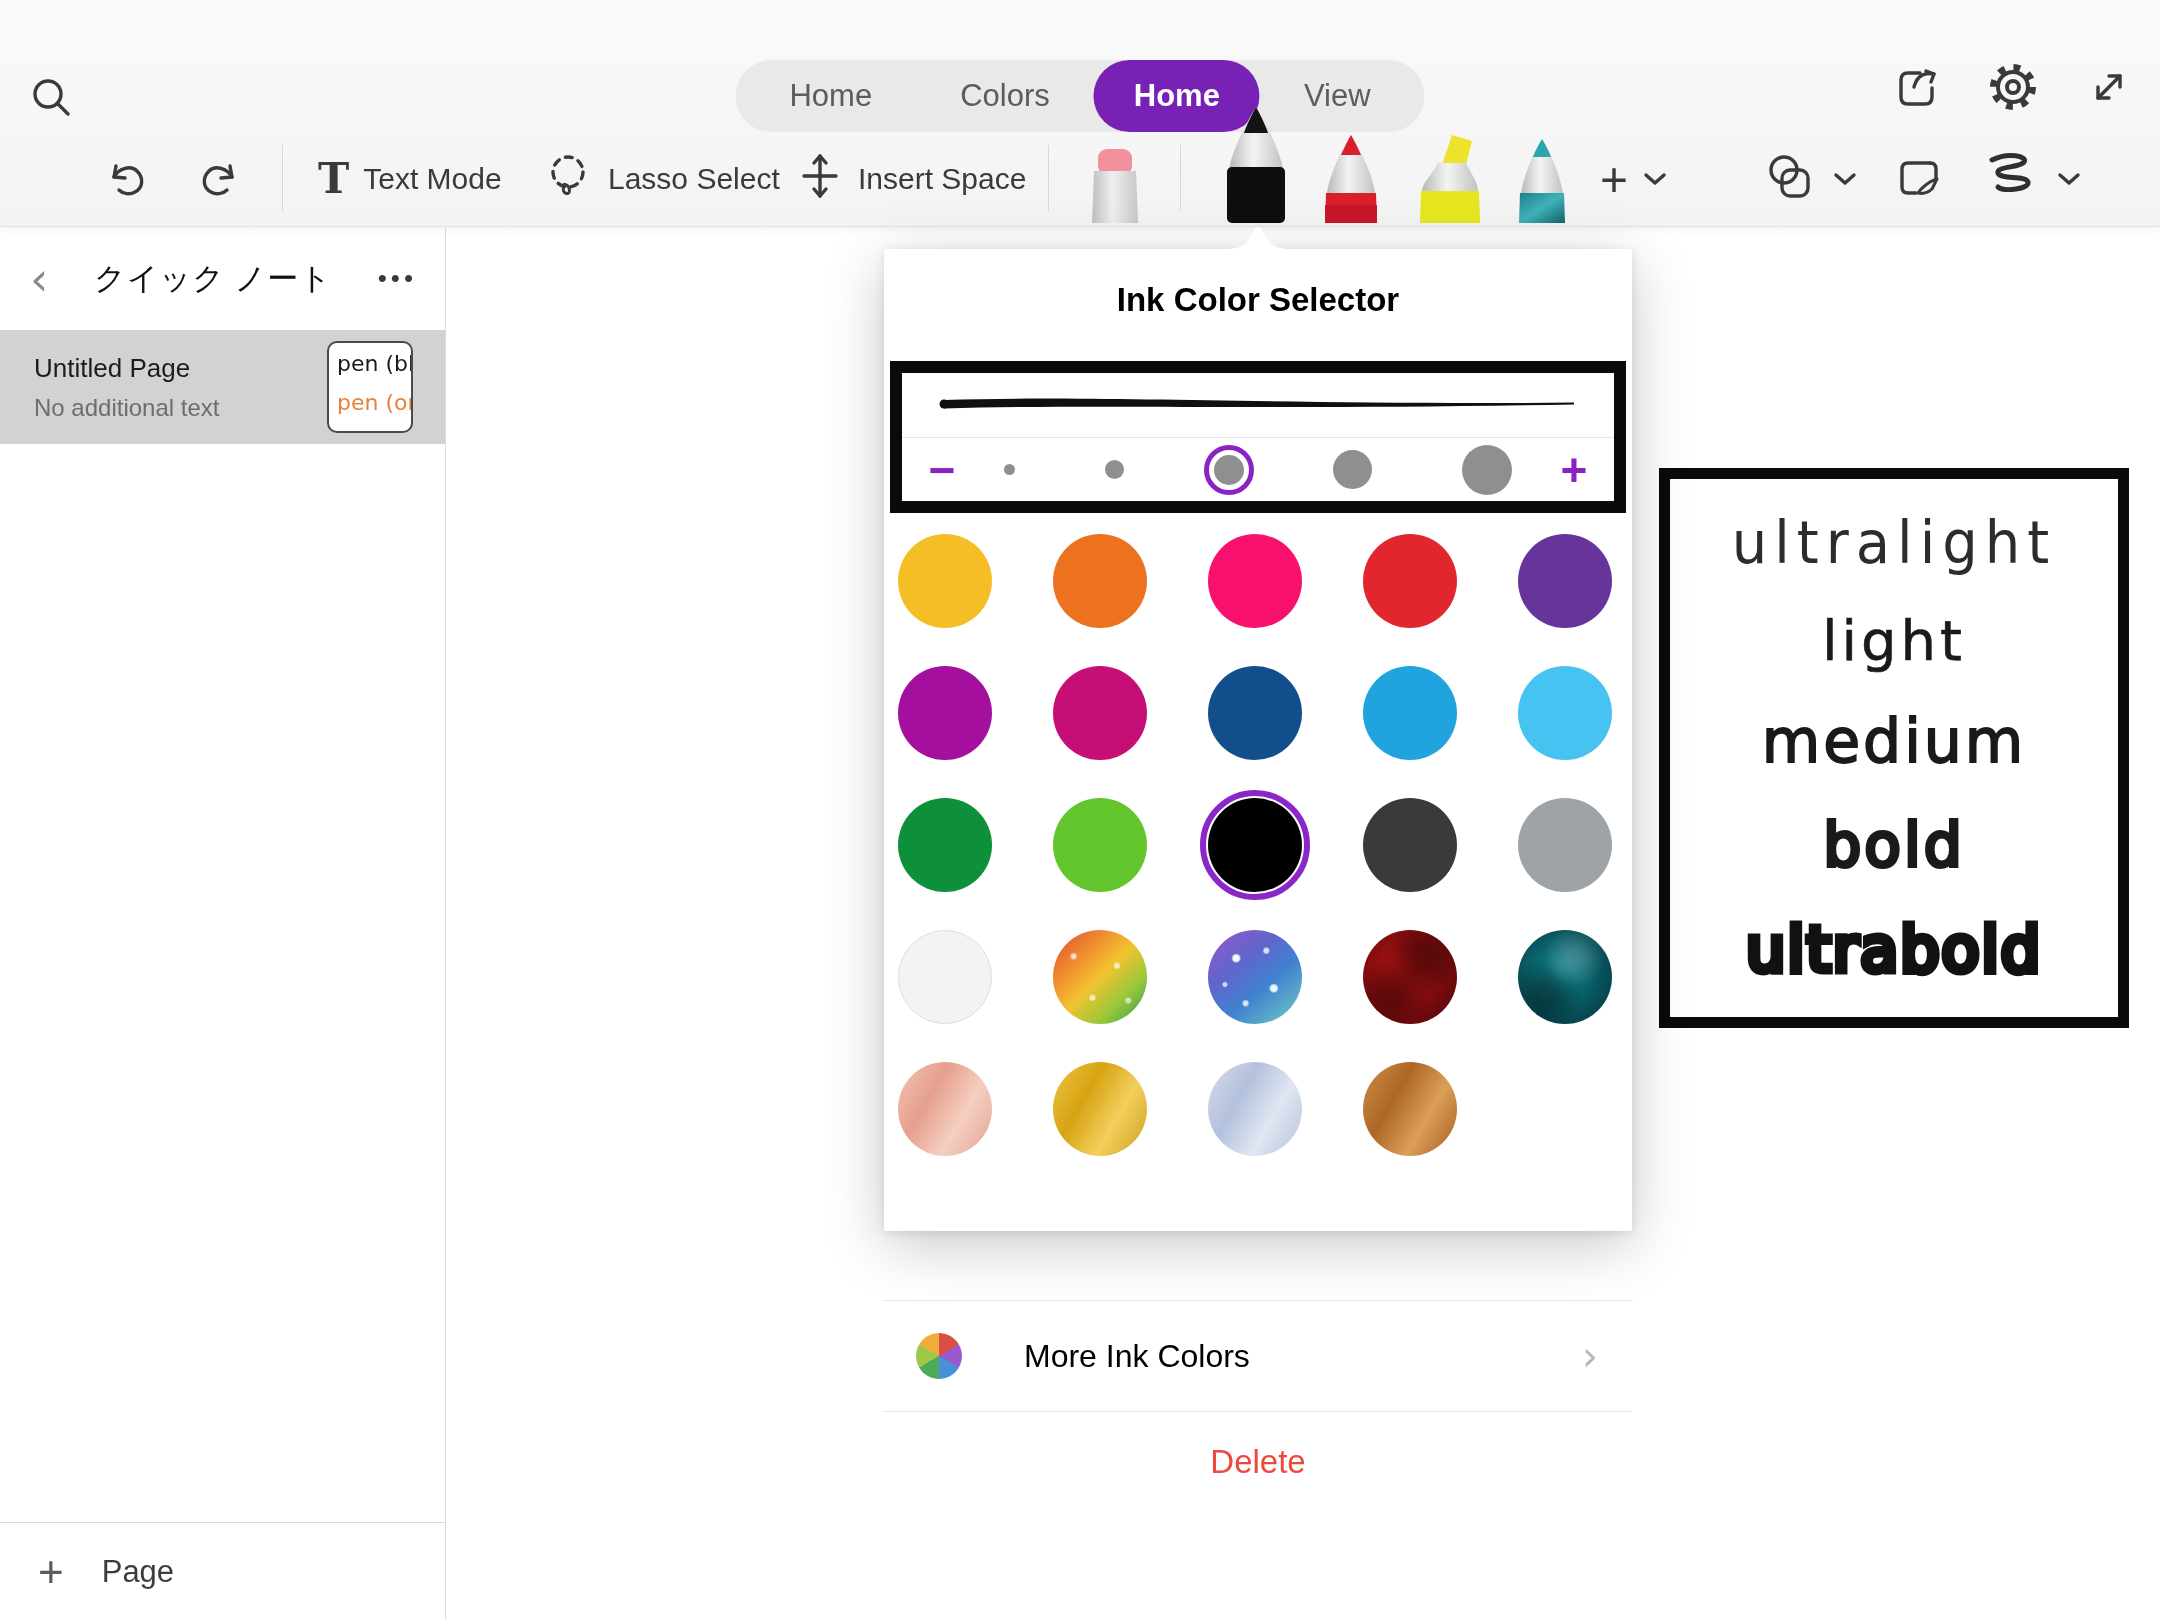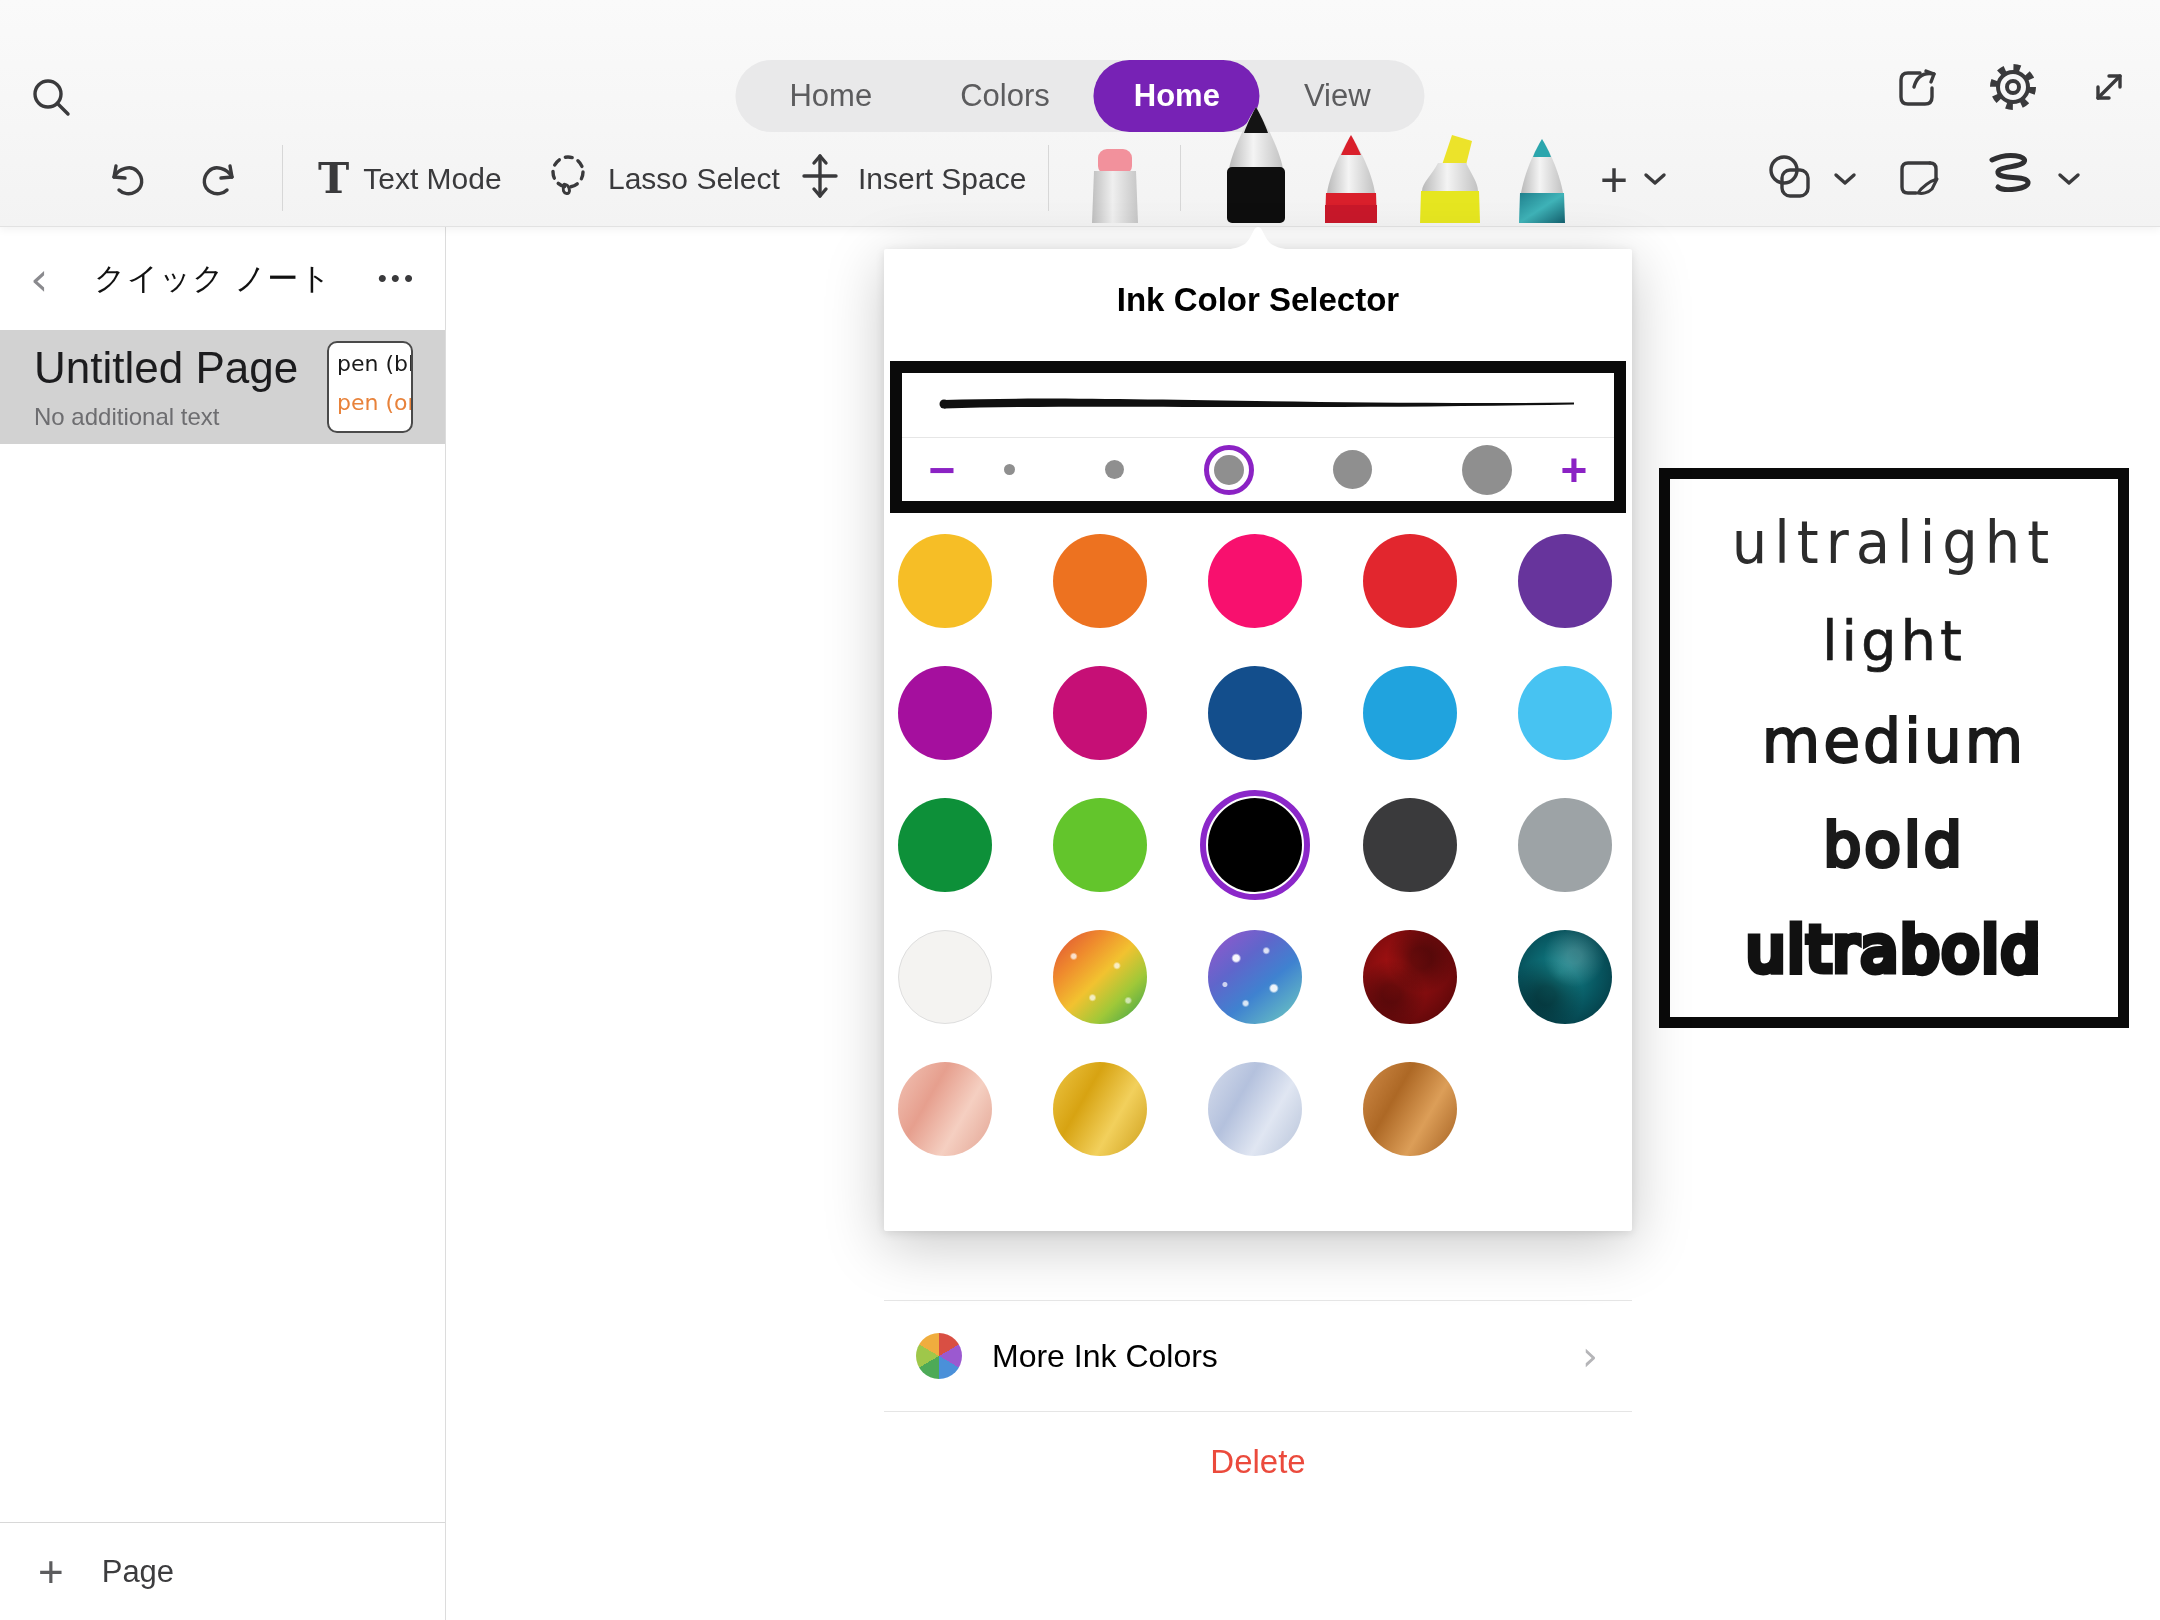--- a/index.html
+++ b/index.html
@@ -29,21 +29,21 @@
   .chev { display:block; }
 
   
   .sidebar { position:absolute; left:0; top:227px; width:446px; height:1393px; background:#fff; border-right:1px solid #dcdcdc; }
   .s-header { position:absolute; left:0; top:0; width:100%; height:103px; display:flex; align-items:center; background:#fff; }
   .s-back { margin-left:30px; font-size:46px; color:#8a8a8e; line-height:1; cursor:pointer; font-family:"DejaVu Sans",sans-serif; }
   .s-title { flex:1; text-align:center; font-size:31px; color:#111; letter-spacing:1px; }
   .s-menu { margin-right:28px; font-size:26px; letter-spacing:4px; color:#3a3a3c; cursor:pointer; }
   .page-item { position:absolute; left:0; top:103px; width:100%; height:114px; background:#d2d2d2; display:flex; align-items:center; cursor:pointer; }
   .page-texts { margin-left:34px; flex:1; }
-  .page-title { font-size:44px; color:#1c1c1e; margin-bottom:10px; }
+  .page-title { font-size:26px; color:#1c1c1e; margin-bottom:10px; }
   .page-sub { font-size:24px; color:#6d6d70; }
   .thumb { width:86px; height:92px; margin-right:32px; background:#fff; border:2px solid #4a4a4a; border-radius:10px; overflow:hidden; padding:8px 0 0 8px; }
   .thumb .tl1 { font-family:"DejaVu Sans",sans-serif; font-size:22px; color:#1a1a1a; white-space:nowrap; margin-bottom:14px; }
   .thumb .tl2 { font-family:"DejaVu Sans",sans-serif; font-size:22px; color:#e8823a; white-space:nowrap; }
   .add-page { position:absolute; left:0; bottom:0; width:100%; height:98px; border-top:1px solid #d8d8d8; display:flex; align-items:center; cursor:pointer; }
   .add-page .plus { margin-left:38px; font-size:44px; color:#5c5c5e; font-weight:normal; line-height:1; }
   .add-page .lbl { margin-left:38px; font-size:31px; color:#3c3c3e; }
 
   
   .popup { position:absolute; left:884px; top:249px; width:748px; height:982px; background:#fff; border-radius:2px;
@@ -84,21 +84,21 @@
   .t-tealmarble { background:
       radial-gradient(circle at 60% 28%, rgba(255,255,255,.18) 8%, transparent 35%),
       radial-gradient(circle at 30% 70%, rgba(0,0,0,.35) 10%, transparent 40%),
       radial-gradient(circle at 45% 45%, #13868d, #07545e 55%, #032f38 100%); }
   .t-rosegold { background:linear-gradient(120deg,#f2c4b6 0%,#e69f8e 35%,#f5cfc1 65%,#e2a392 100%); }
   .t-gold { background:linear-gradient(120deg,#eec646 0%,#d7a312 35%,#f2d05c 65%,#cd9e1a 100%); }
   .t-silver { background:linear-gradient(120deg,#d6ddec 0%,#b4c1dd 35%,#e0e6f2 65%,#b7c3d9 100%); }
   .t-bronze { background:linear-gradient(120deg,#d18c49 0%,#ad6825 35%,#dc9e58 65%,#a35f20 100%); }
 
   .more-div { position:absolute; left:0; top:1051px; width:100%; height:1px; background:#e5e5e5; }
-  .more-row { position:absolute; left:0; top:1052px; width:100%; height:110px; display:flex; align-items:center; cursor:pointer; }
+  .more-row { position:absolute; left:0; top:1052px; width:100%; height:110px; display:flex; align-items:center; cursor:pointer;gap:32px; }
   .wheel { width:46px; height:46px; border-radius:50%; margin-left:32px;
            background:conic-gradient(#d94f43 0 60deg,#9b59d0 60deg 120deg,#4a90d9 120deg 180deg,#4daa57 180deg 240deg,#9fc74a 240deg 300deg,#f0ad3e 300deg 360deg); }
   .more-lbl { margin-left:30px; font-size:32px; color:#000; flex:1; }
   .more-chev { margin-right:34px; font-size:40px; color:#b5b5b8; font-family:"DejaVu Sans",sans-serif; }
   .del-div { position:absolute; left:0; top:1162px; width:100%; height:1px; background:#e5e5e5; }
   .del-row { position:absolute; left:0; top:1163px; width:100%; height:99px; display:flex; align-items:center; justify-content:center;
              font-size:33px; color:#eb4a3c; cursor:pointer; border-radius:0 0 22px 22px; }
 
   
   .hand-box { position:absolute; left:1659px; top:468px; width:470px; height:560px; border:11px solid #0a0a0a; background:#fff;

